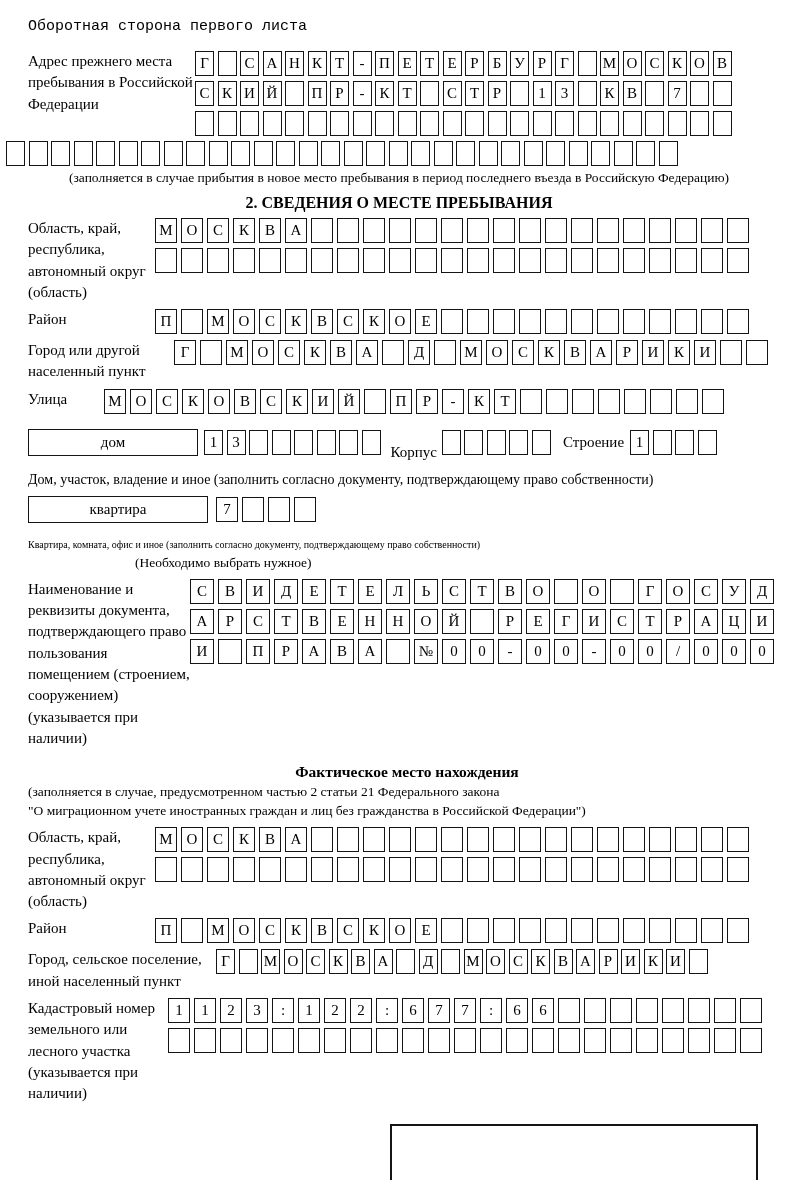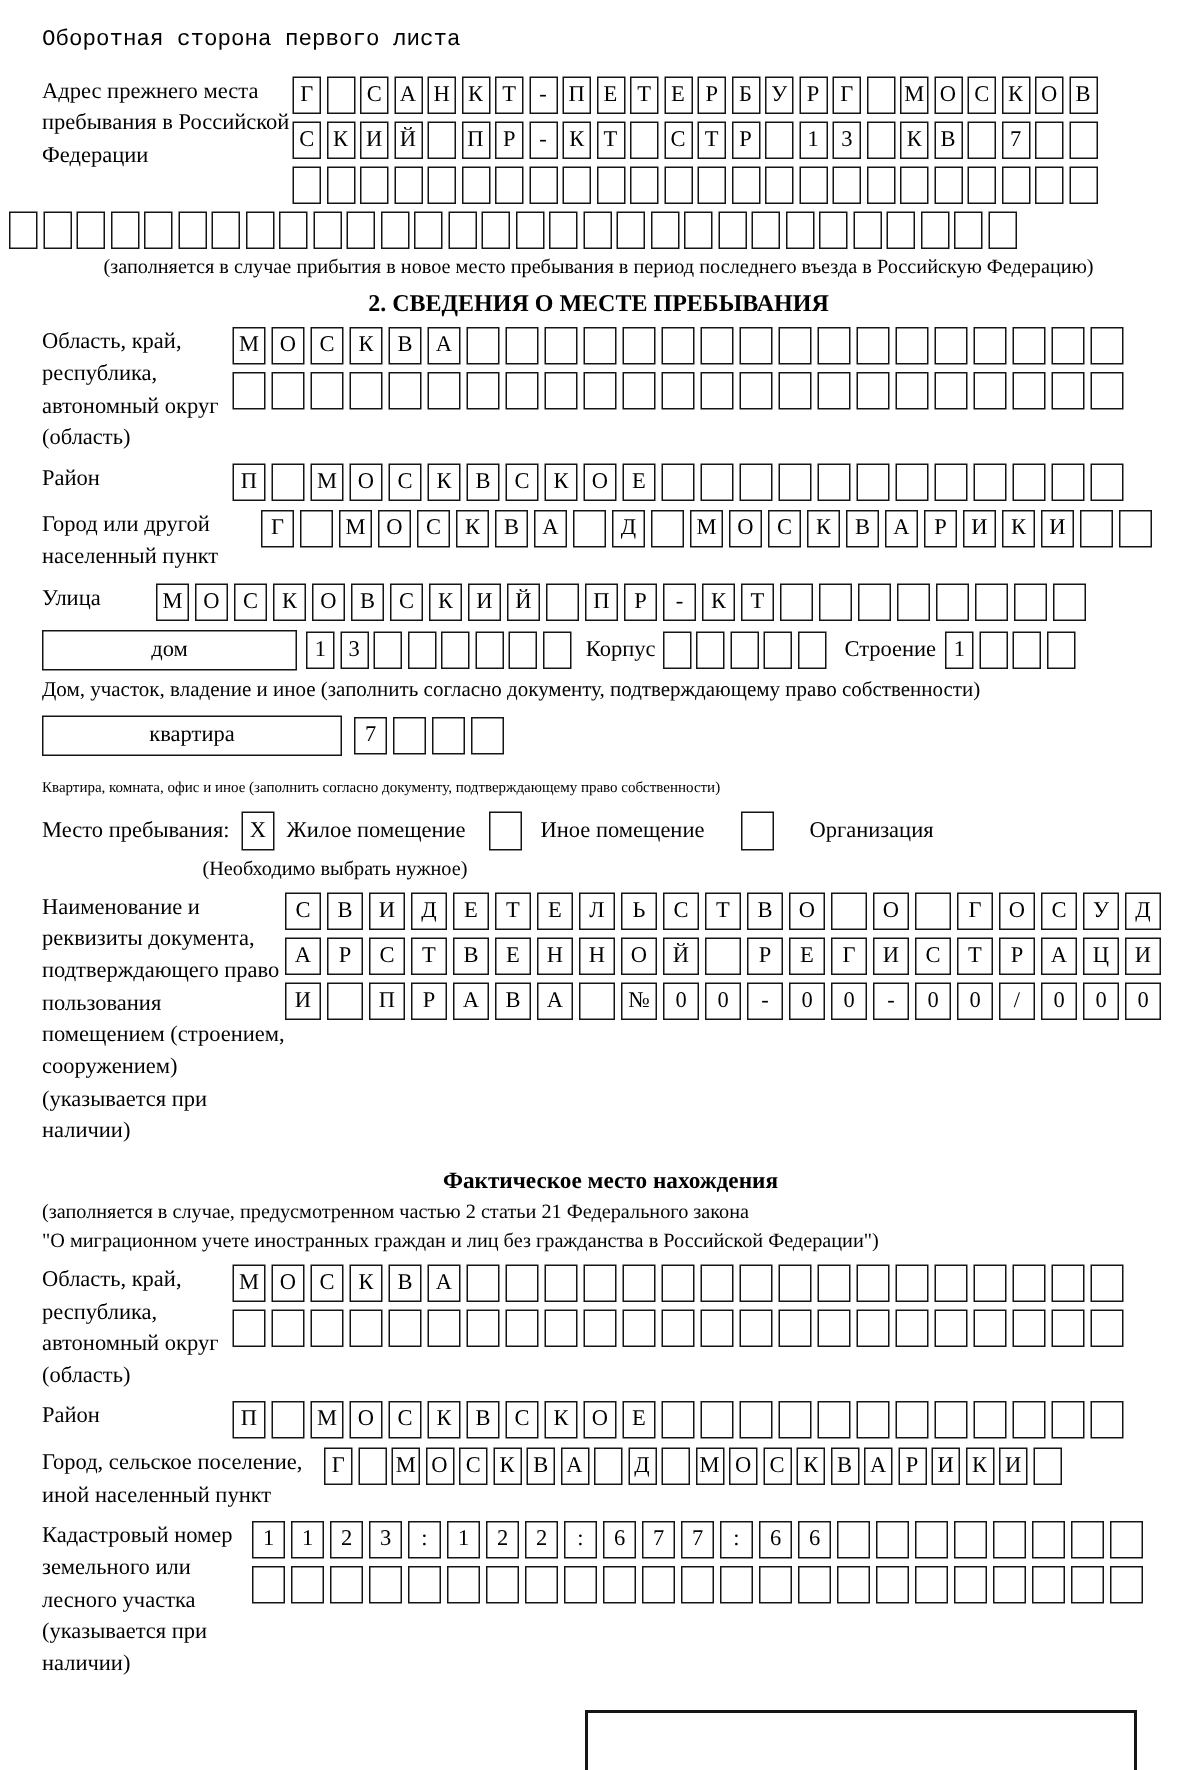--- a/index.html
+++ b/index.html
@@ -321,64 +321,49 @@
     <div class="cellrow sm" style="margin-left:6px;">
         <span class="cell">1</span>
         <span class="cell">3</span>
         <span class="cell"></span>
         <span class="cell"></span>
         <span class="cell"></span>
         <span class="cell"></span>
         <span class="cell"></span>
         <span class="cell"></span>
       </div>
-    <div class="inline-lbl" style="margin-left:10px;margin-right:5px;">Корпус</div>
+    <div class="inline-lbl" style="margin-left:10px;margin-right:5px;margin-top:19px;">Корпус</div>
     <div class="cellrow sm">
         <span class="cell"></span>
         <span class="cell"></span>
         <span class="cell"></span>
         <span class="cell"></span>
         <span class="cell"></span>
       </div>
     <div class="inline-lbl" style="margin-left:12px;margin-right:6px;">Строение</div>
     <div class="cellrow sm">
         <span class="cell">1</span>
         <span class="cell"></span>
         <span class="cell"></span>
         <span class="cell"></span>
       </div>
   </div>
   <div class="lbl" style="margin-top:4px;font-size:14px;">Дом, участок, владение и иное (заполнить согласно документу, подтверждающему право собственности)</div>
 
   <div class="row" style="align-items:center;">
-    <div class="boxlabel" style="width:200px;">квартира</div>
+    <div class="boxlabel" style="width:180px;">квартира</div>
     <div class="cellrow" style="margin-left:8px;">
         <span class="cell">7</span>
         <span class="cell"></span>
         <span class="cell"></span>
         <span class="cell"></span>
       </div>
   </div>
   <div class="lbl" style="margin-top:15px;font-size:10px;">Квартира, комната, офис и иное (заполнить согласно документу, подтверждающему право собственности)</div>
 
-  <div class="row residence" style="margin-top:8px;">
-    <span class="inline-lbl">Место пребывания:</span>
-    <span class="chk" style="margin-left:8px;">
-        <span>X</span>
-      </span>
-    <span class="inline-lbl" style="margin-left:8px;">Жилое помещение</span>
-    <span class="chk" style="margin-left:16px;">
-        <span></span>
-      </span>
-    <span class="inline-lbl" style="margin-left:12px;">Иное помещение</span>
-    <span class="chk" style="margin-left:24px;">
-        <span></span>
-      </span>
-    <span class="inline-lbl" style="margin-left:24px;">Организация</span>
-  </div>
   <div class="chk-note">(Необходимо выбрать нужное)</div>
 
   <div class="row" style="margin-top:8px;">
     <div class="lbl" style="width:162px;">Наименование и реквизиты документа, подтверждающего право пользования помещением (строением, сооружением) (указывается при наличии)</div>
     <div class="cellcol">
       <div class="cellrow lg">
           <span class="cell">С</span>
           <span class="cell">В</span>
           <span class="cell">И</span>
           <span class="cell">Д</span>

